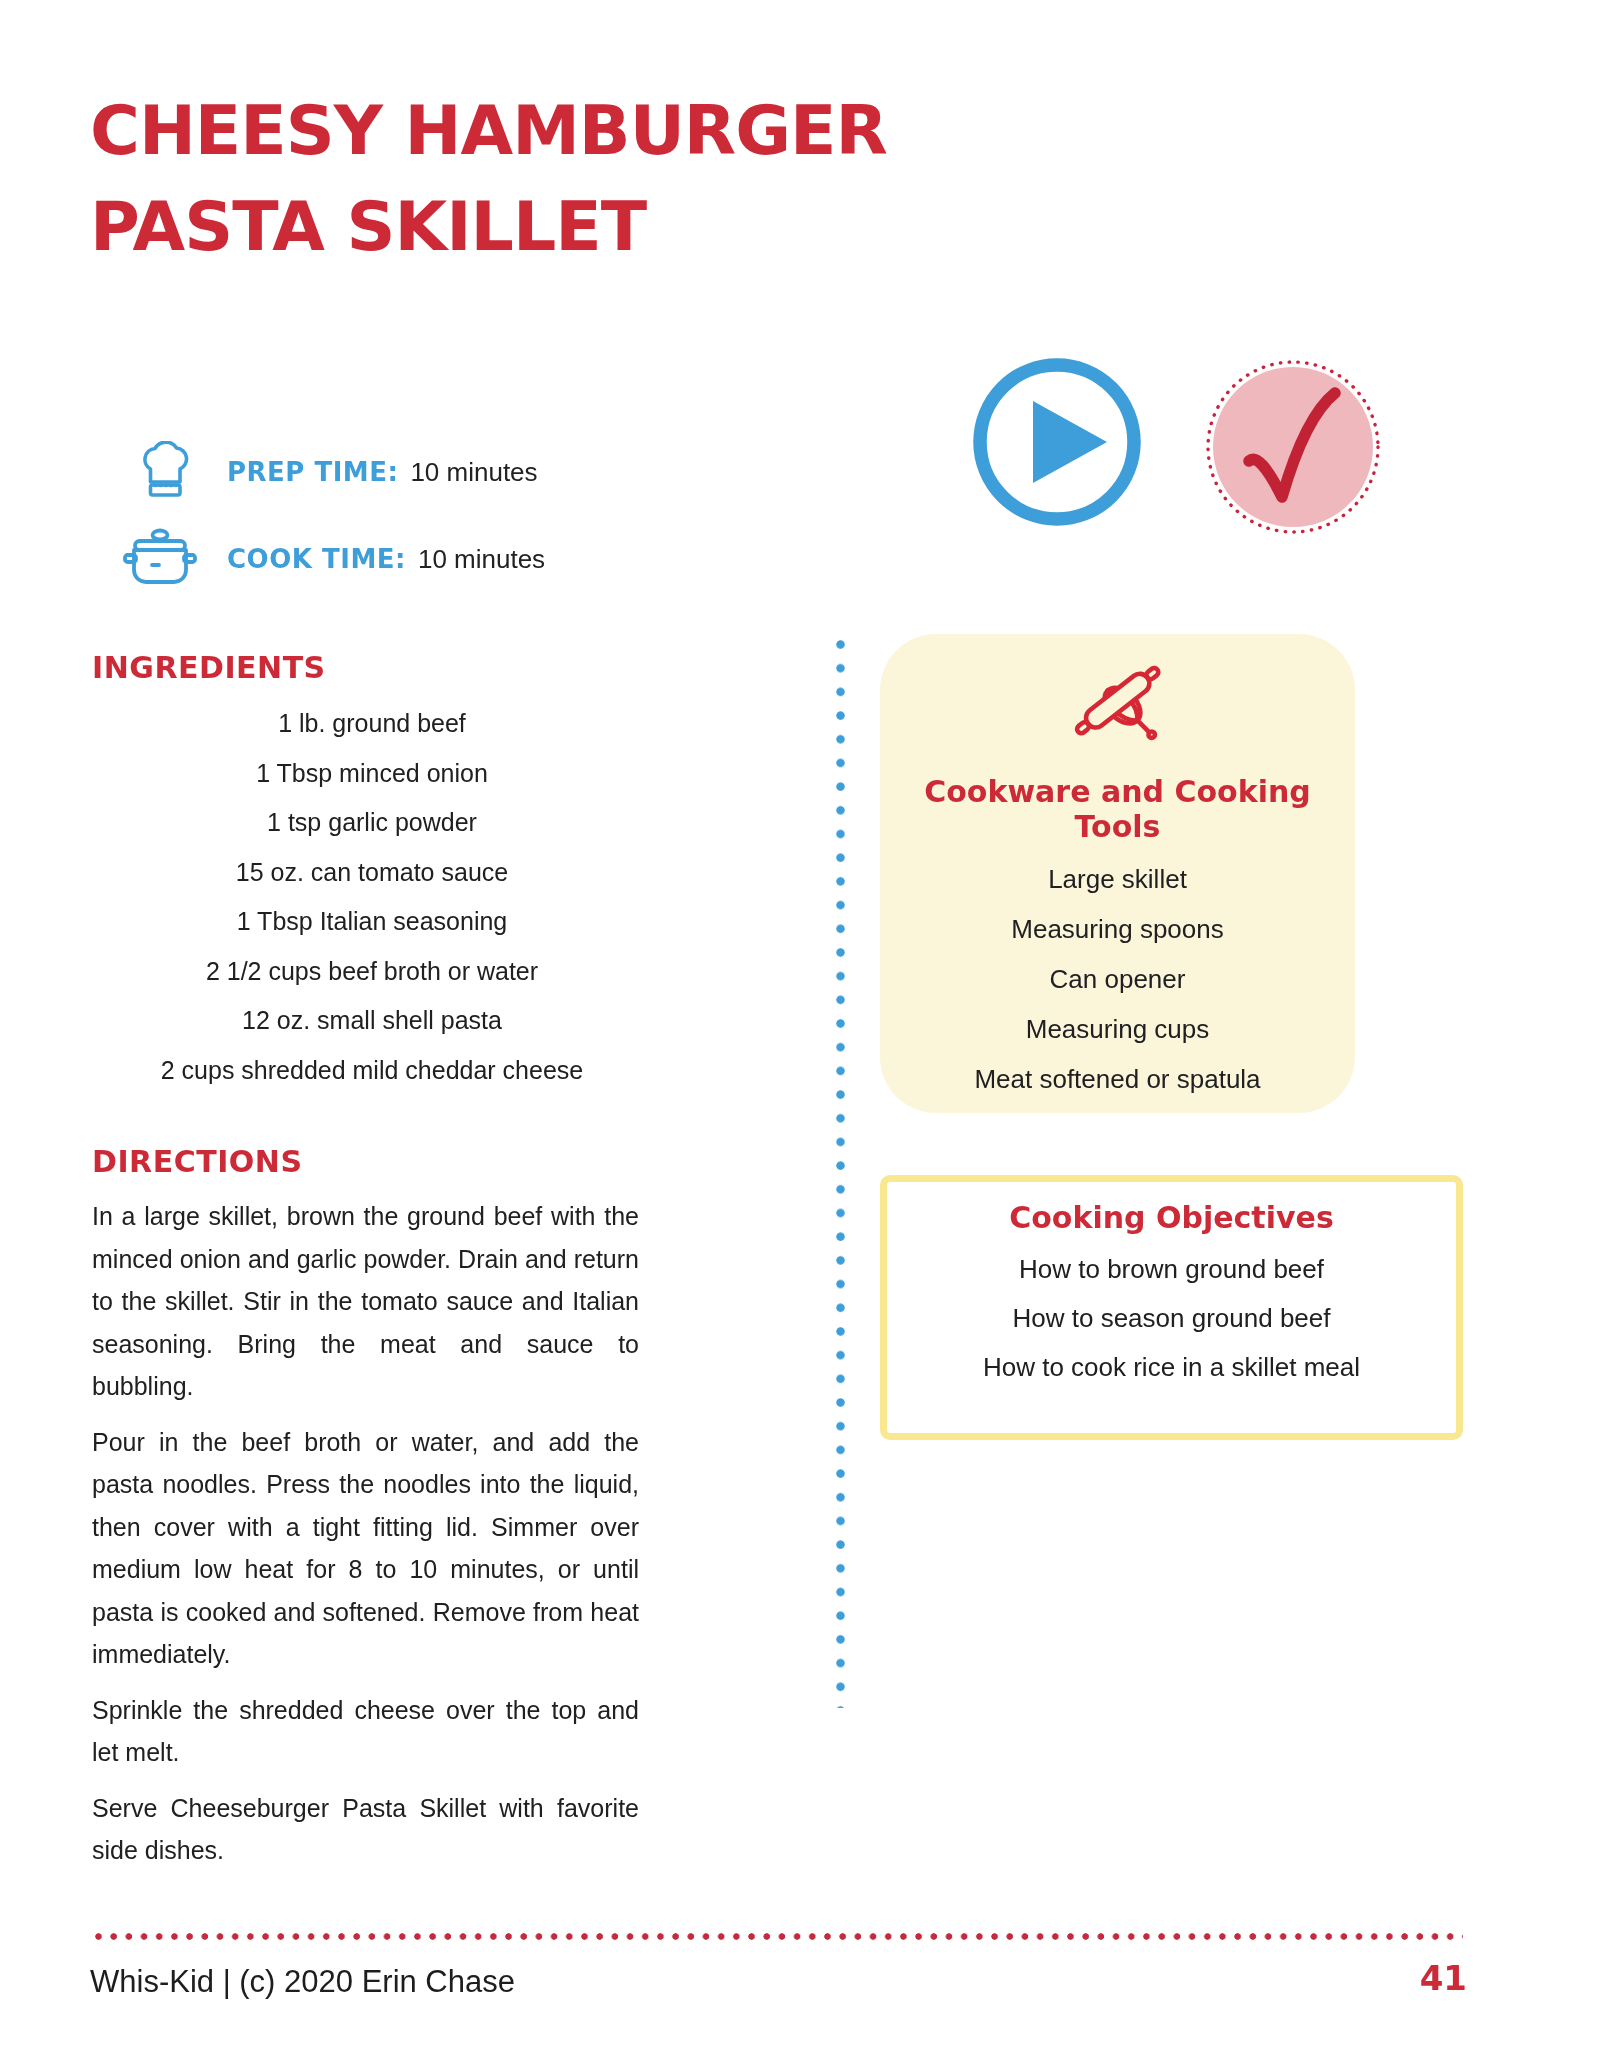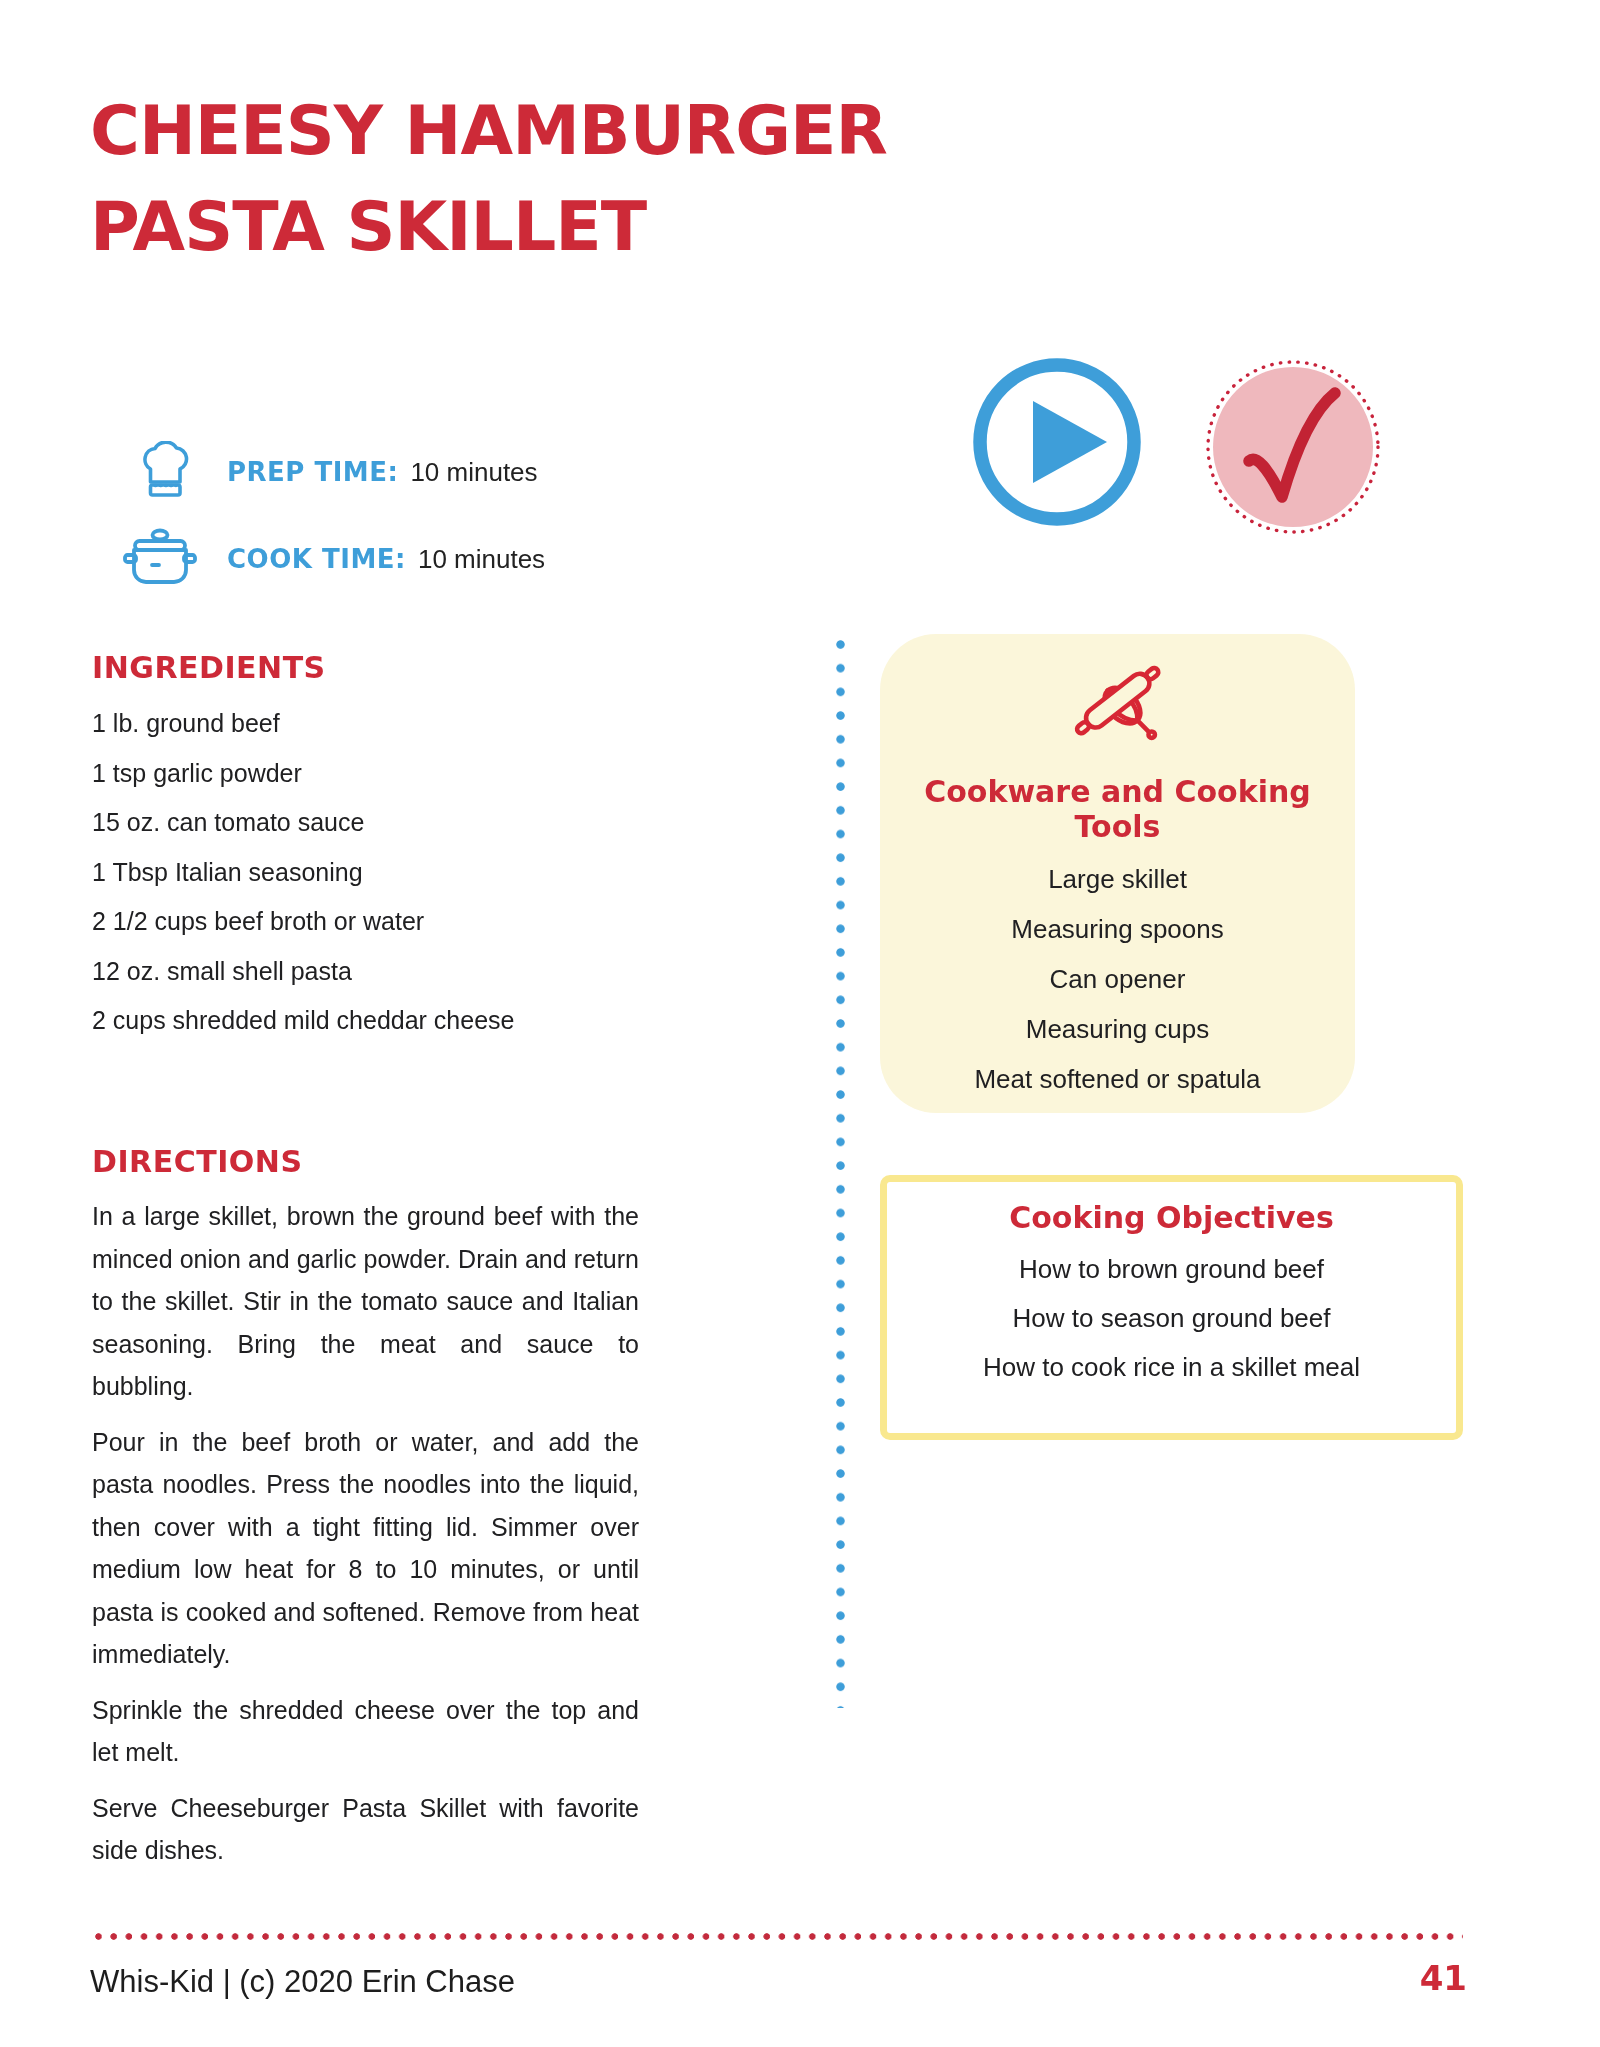--- a/index.html
+++ b/index.html
@@ -20,21 +20,21 @@
   .meta-label{font-family:"DejaVu Sans",sans-serif;font-weight:bold;font-size:26px;letter-spacing:.5px;color:var(--blue,#3E9ED9);}
   .meta-value{font-size:26px;color:#222;}
   
   .badge{cursor:pointer;}
   
   .section-heading{
     font-family:"DejaVu Sans",sans-serif;font-weight:bold;font-size:30px;
     letter-spacing:.5px;color:var(--red,#CD2A38);
   }
   .ingredients{left:92px;top:650px;width:560px;}
-  .ingredients .list{margin-top:14px;}
+  .ingredients .list{margin-top:14px;text-align:center;}
   .ingredients .list div{font-size:25px;line-height:49.5px;color:var(--ink,#202022);}
   .directions{left:92px;top:1144px;width:547px;}
   .directions .paras{margin-top:16px;}
   .directions .paras div{
     font-size:25px;line-height:42.5px;color:var(--ink,#202022);
     text-align:justify;margin-bottom:13px;
   }
   
   .vdots{
     left:836px;top:640px;width:9px;height:1068px;
@@ -129,20 +129,21 @@
         <circle cx="88" cy="88" r="85" stroke="#C8233B" stroke-width="3.4" stroke-dasharray="0.4 8.4" stroke-linecap="round"></circle>
         <path d="M44 102 Q55 93 77 138 Q100 58 130 34" stroke="#C22334" stroke-width="11.5" stroke-linecap="round" stroke-linejoin="round"></path>
       </svg>
     </span>
   </div>
 
   <div class="abs ingredients">
     <div class="section-heading">INGREDIENTS</div>
     <div class="list">
         <div>1 lb. ground beef</div>
+        <div>1 Tbsp minced onion</div>
         <div>1 tsp garlic powder</div>
         <div>15 oz. can tomato sauce</div>
         <div>1 Tbsp Italian seasoning</div>
         <div>2 1/2 cups beef broth or water</div>
         <div>12 oz. small shell pasta</div>
         <div>2 cups shredded mild cheddar cheese</div>
       </div>
   </div>
 
   <div class="abs directions">

